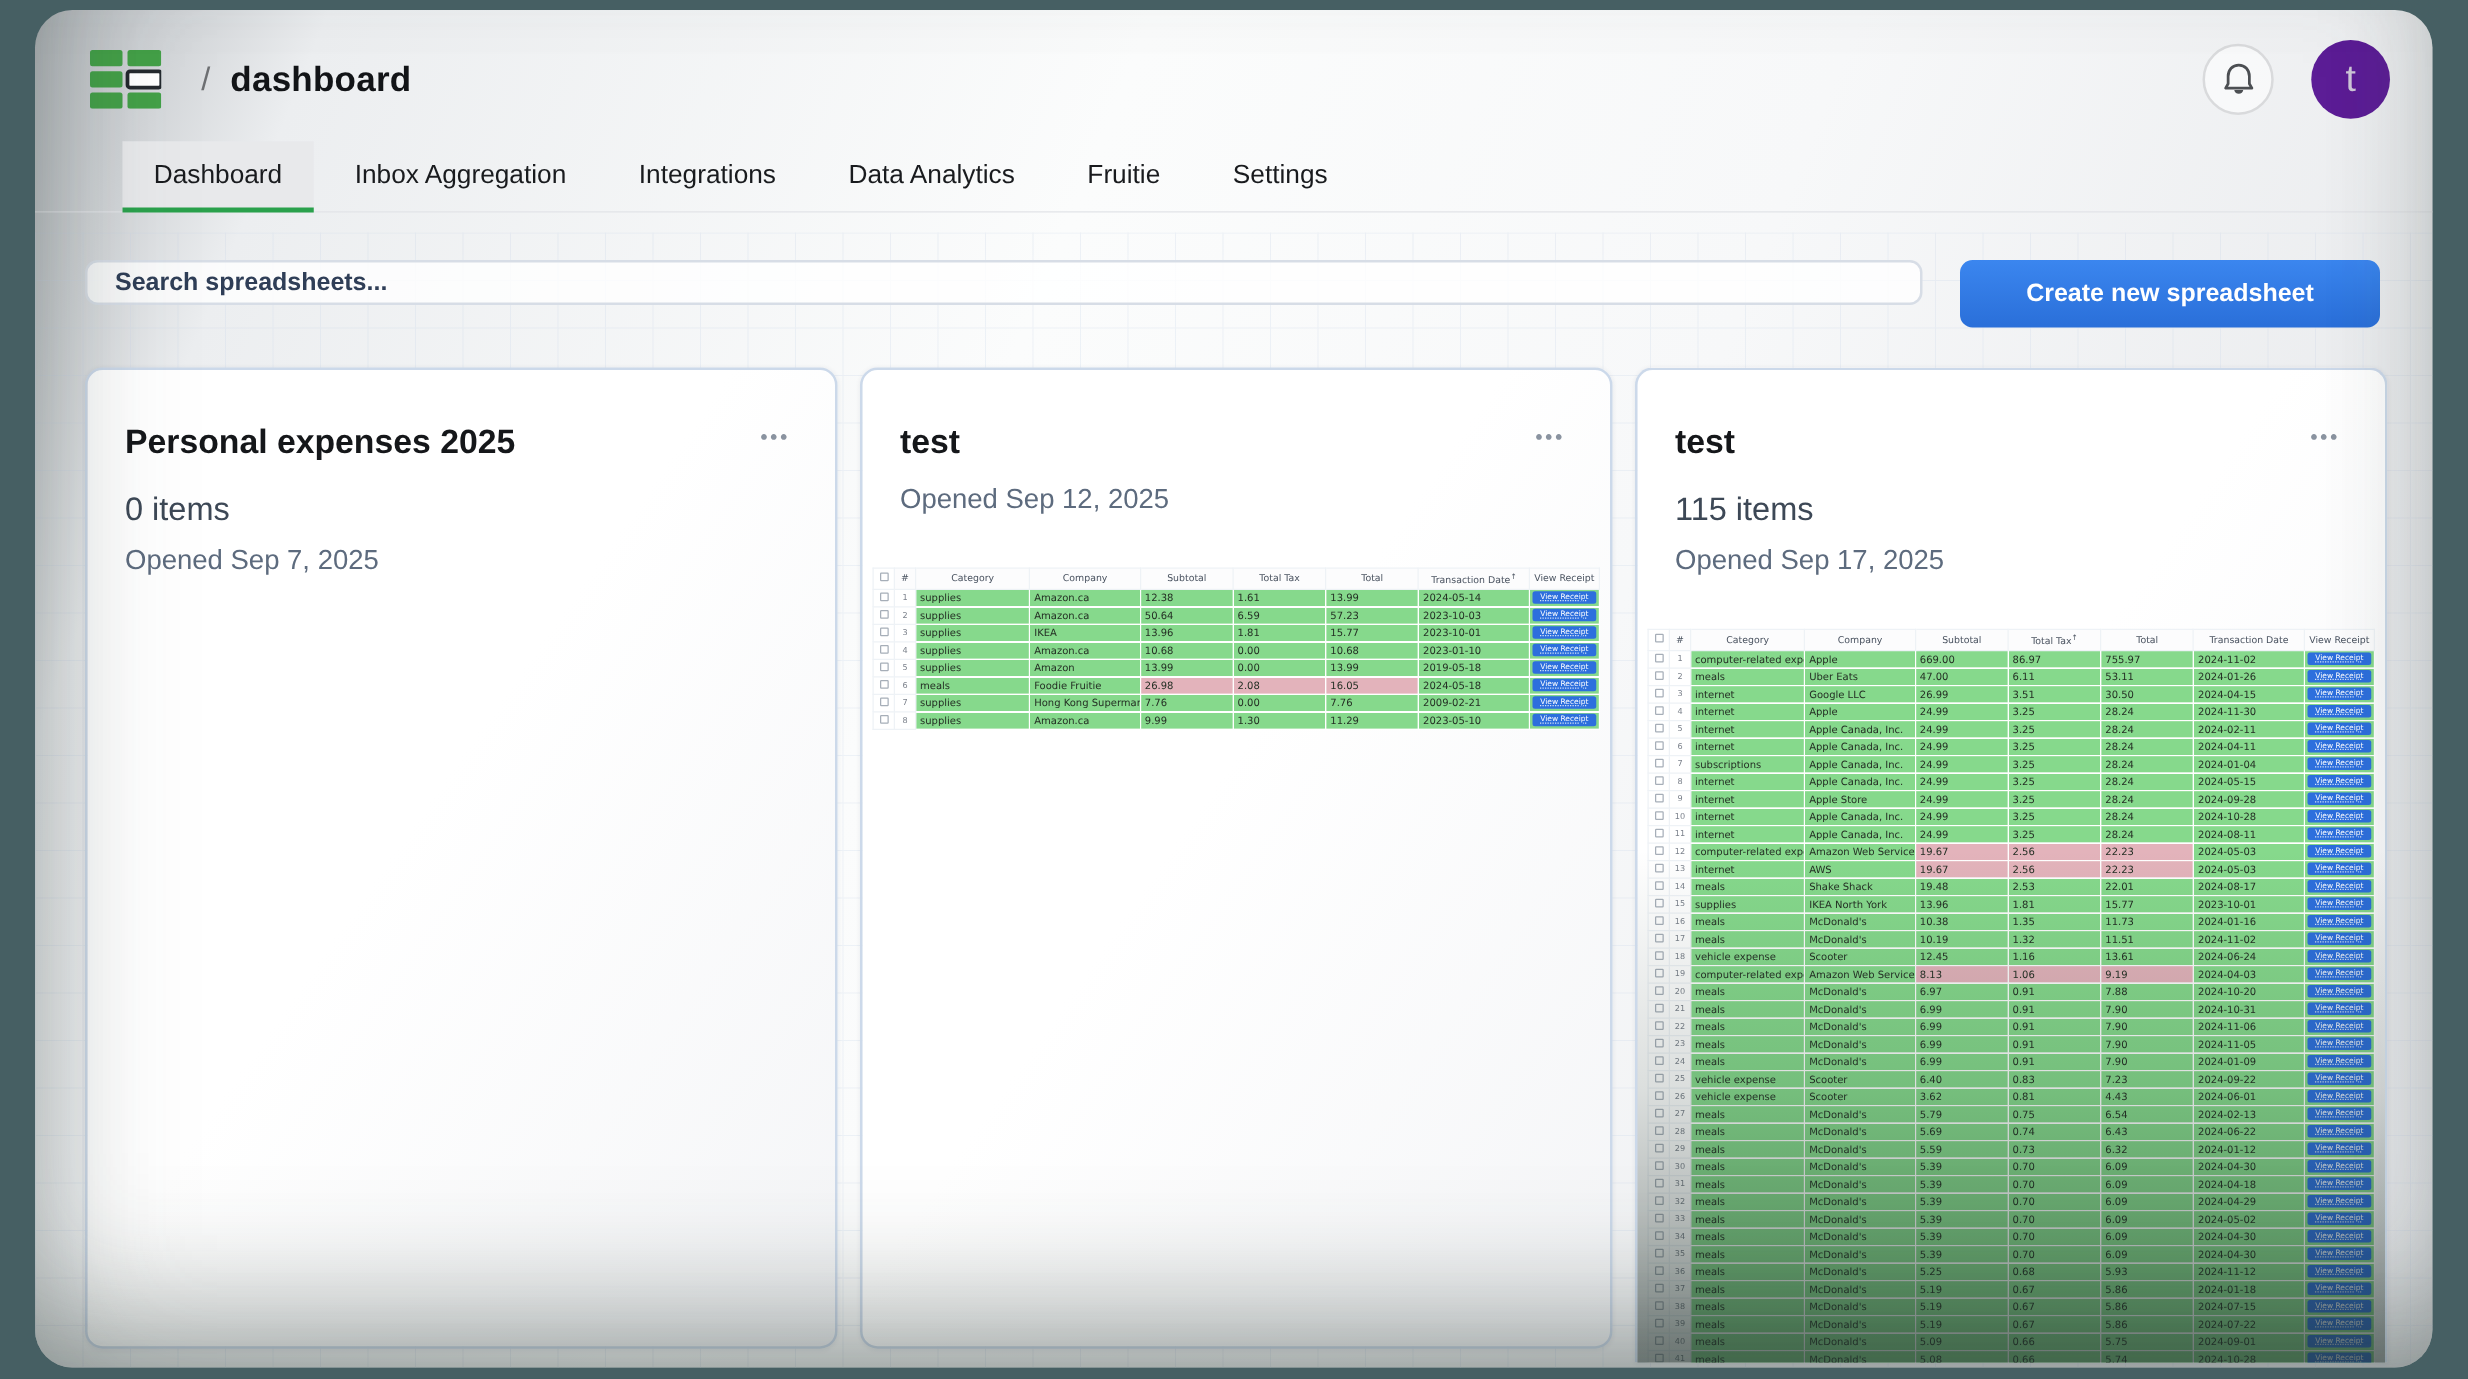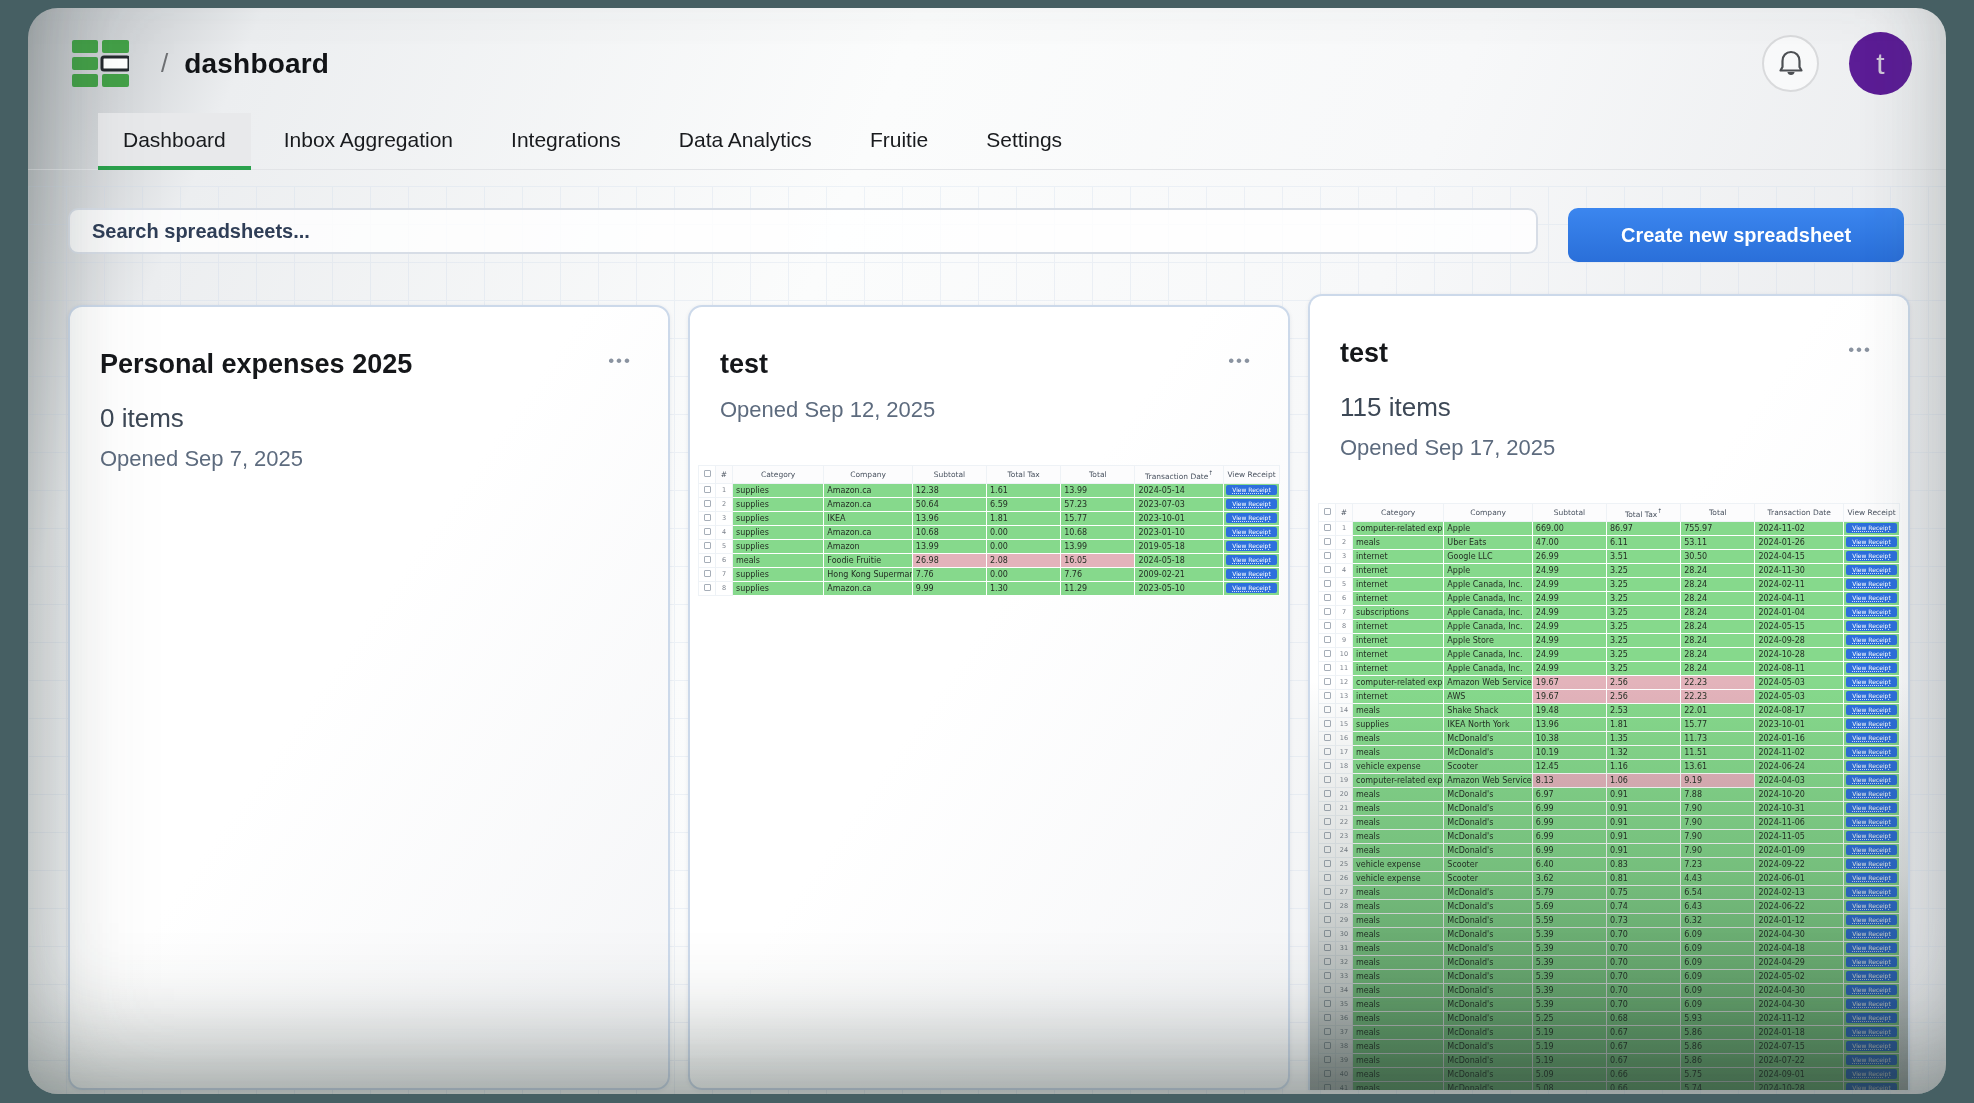--- a/index.html
+++ b/index.html
@@ -34,28 +34,28 @@
   
   .tabbar { display:flex; gap:8px; padding:0 0 0 70px; border-bottom:1px solid #e2e4e7; margin-top:8px; }
   .tab { border:none; background:transparent; cursor:pointer; padding:15px 25px 17px; font-size:21px;
     color:#191b1e; font-family:inherit; position:relative; }
   .tab.active { background:#e8e9eb; }
   .tab.active::after { content:""; position:absolute; left:0; right:0; bottom:-1px; height:4px;
     background:var(--accent_green,#2aa14c); }
 
   
   .toolbar { display:flex; gap:30px; padding:38px 42px 0 40px; }
-  .search { flex:1; height:46px; border-radius:10px; border:2px solid #d7dde6; background:rgba(255,255,255,.8);
+  .search { flex:1; height:36px; border-radius:10px; border:2px solid #d7dde6; background:rgba(255,255,255,.8);
     font-size:20px; font-weight:600; color:#2f3e57; padding:0 22px; font-family:inherit; outline:none; }
   .search::placeholder { color:#2f3e57; opacity:1; }
   .create-btn { width:336px; height:54px; border:none; border-radius:10px; cursor:pointer;
     background:linear-gradient(180deg,#3b86ef,#2a6fd9); color:#fff; font-size:20px; font-weight:700; font-family:inherit; }
 
   
-  .cards { display:flex; gap:18px; padding:32px 36px 0 40px; align-items:flex-end; }
+  .cards { display:flex; gap:18px; padding:32px 36px 0 40px; align-items:flex-start; }
   .card { flex:1; height:785px; background:linear-gradient(125deg,#ffffff 45%,#f4f5f7 100%);
     border:2px solid #ccd9ea; border-radius:14px; padding:30px 30px 0; position:relative;
     box-shadow:0 1px 4px rgba(30,40,60,.08); cursor:pointer; overflow:hidden; }
   .card.tall { height:796px; border-bottom:none; border-radius:14px 14px 0 0; }
   .card-head { display:flex; align-items:flex-start; }
   .card-title { font-size:27px; font-weight:600; color:#15171a; flex:1; margin-top:12px; }
   .card-menu { border:none; background:transparent; cursor:pointer; color:#8a93a0; font-size:17px;
     letter-spacing:2px; padding:14px 6px; }
   .card-items { font-size:26px; color:#3d4856; margin-top:18px; }
   .card-opened { font-size:22px; color:#5d6b7e; margin-top:12px; }
@@ -185,21 +185,21 @@
                   </td>
                 </tr>
                 <tr>
                   <td class="cb"><span class="cbox"></span></td>
                   <td class="num">2</td>
                   <td class="g">supplies</td>
                   <td class="g">Amazon.ca</td>
                   <td class="g">50.64</td>
                   <td class="g">6.59</td>
                   <td class="g">57.23</td>
-                  <td class="g">2023-07-03</td>
+                  <td class="g">2023-10-03</td>
                   <td class="rc">
                     <button class="receipt-btn">View Receipt</button>
                   </td>
                 </tr>
                 <tr>
                   <td class="cb"><span class="cbox"></span></td>
                   <td class="num">3</td>
                   <td class="g">supplies</td>
                   <td class="g">IKEA</td>
                   <td class="g">13.96</td>

